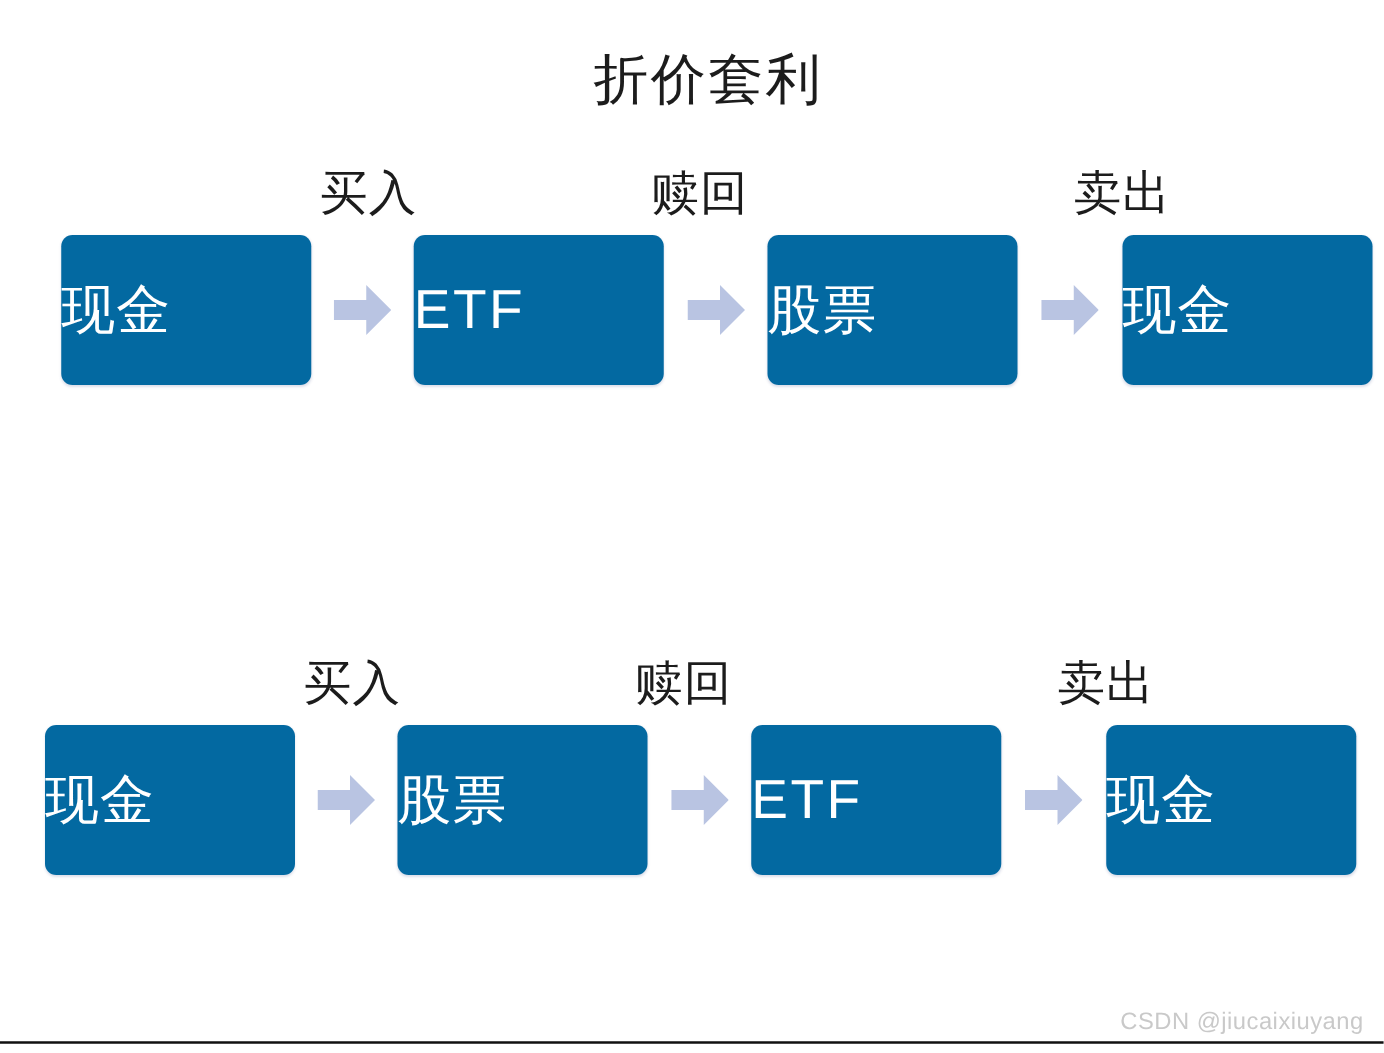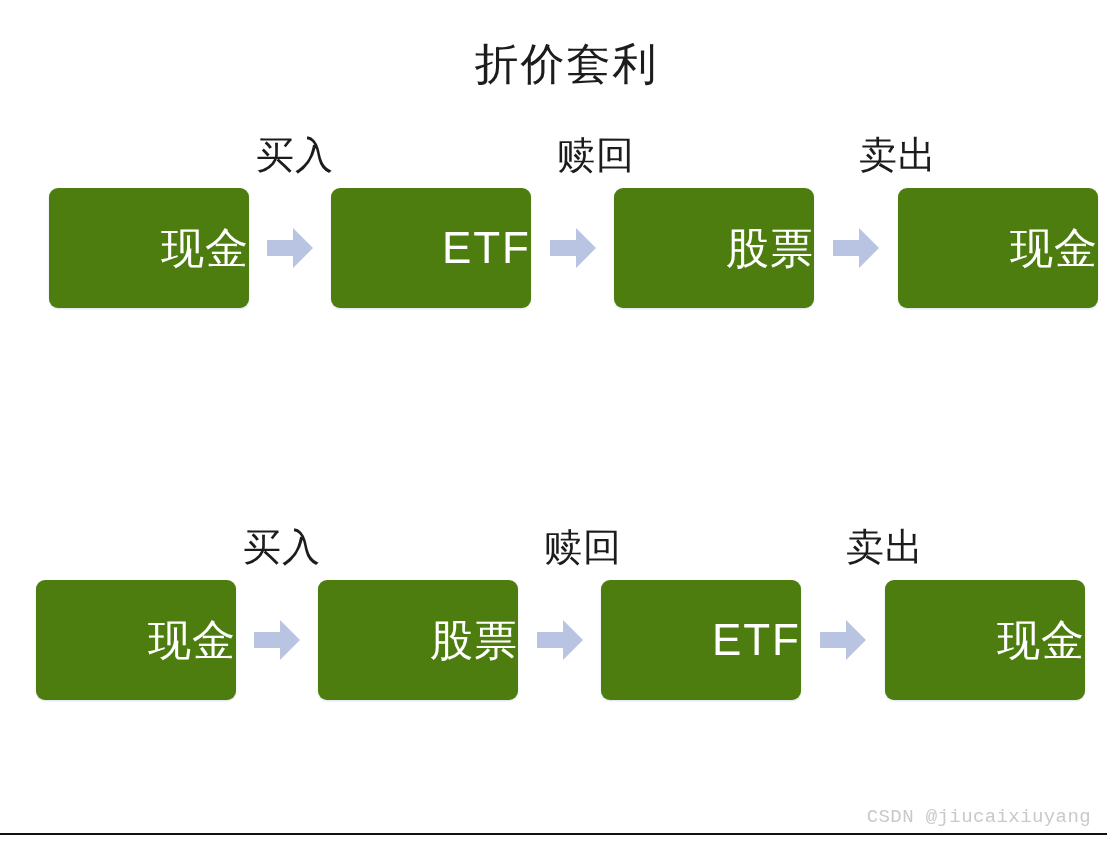--- a/index.html
+++ b/index.html
@@ -49,26 +49,26 @@
     position: relative;
     height: 200px;
     margin-top: 50px;
   }
 
   .node {
     position: absolute;
     top: 52px;
     width: 200px;
     height: 120px;
-    background: #4d7c0f;
+    background: #0369a1;
     border-radius: 9px;
     box-sizing: border-box;
     display: flex;
     align-items: center;
-    justify-content: flex-end;
+    justify-content: flex-start;
     box-shadow: 0 1px 2px rgba(60, 80, 140, 0.18);
   }
   .node-label {
     color: #ffffff;
     font-size: 43px;
     line-height: 1;
     letter-spacing: 1px;
     font-weight: 400;
     white-space: nowrap;
   }
@@ -99,42 +99,41 @@
   .edge-label {
     position: absolute;
     top: 0px;
     font-size: 38px;
     line-height: 1;
     color: #1c1c1c;
     letter-spacing: 1px;
     white-space: nowrap;
   }
   .edge-label.gap-0 { left: 243px; }
-  .edge-label.gap-1 { left: 544px; }
+  .edge-label.gap-1 { left: 508px; }
   .edge-label.gap-2 { left: 846px; }
 
   
   .footer-rule {
     position: absolute;
     left: 0;
     top: 833px;
     width: 1107px;
     height: 2px;
     background: #111111;
   }
   .watermark {
     position: absolute;
     right: 16px;
     top: 808px;
     font-size: 19px;
     line-height: 1;
     color: #c9c9c9;
     letter-spacing: 0.4px;
     white-space: nowrap;
-    font-family: Liberation Mono, monospace;
   }
 </style>
 </head>
 <body>
 
 <div class="canvas">
 
   <section class="section section-discount">
     <h1 class="section-title">折价套利</h1>
 

